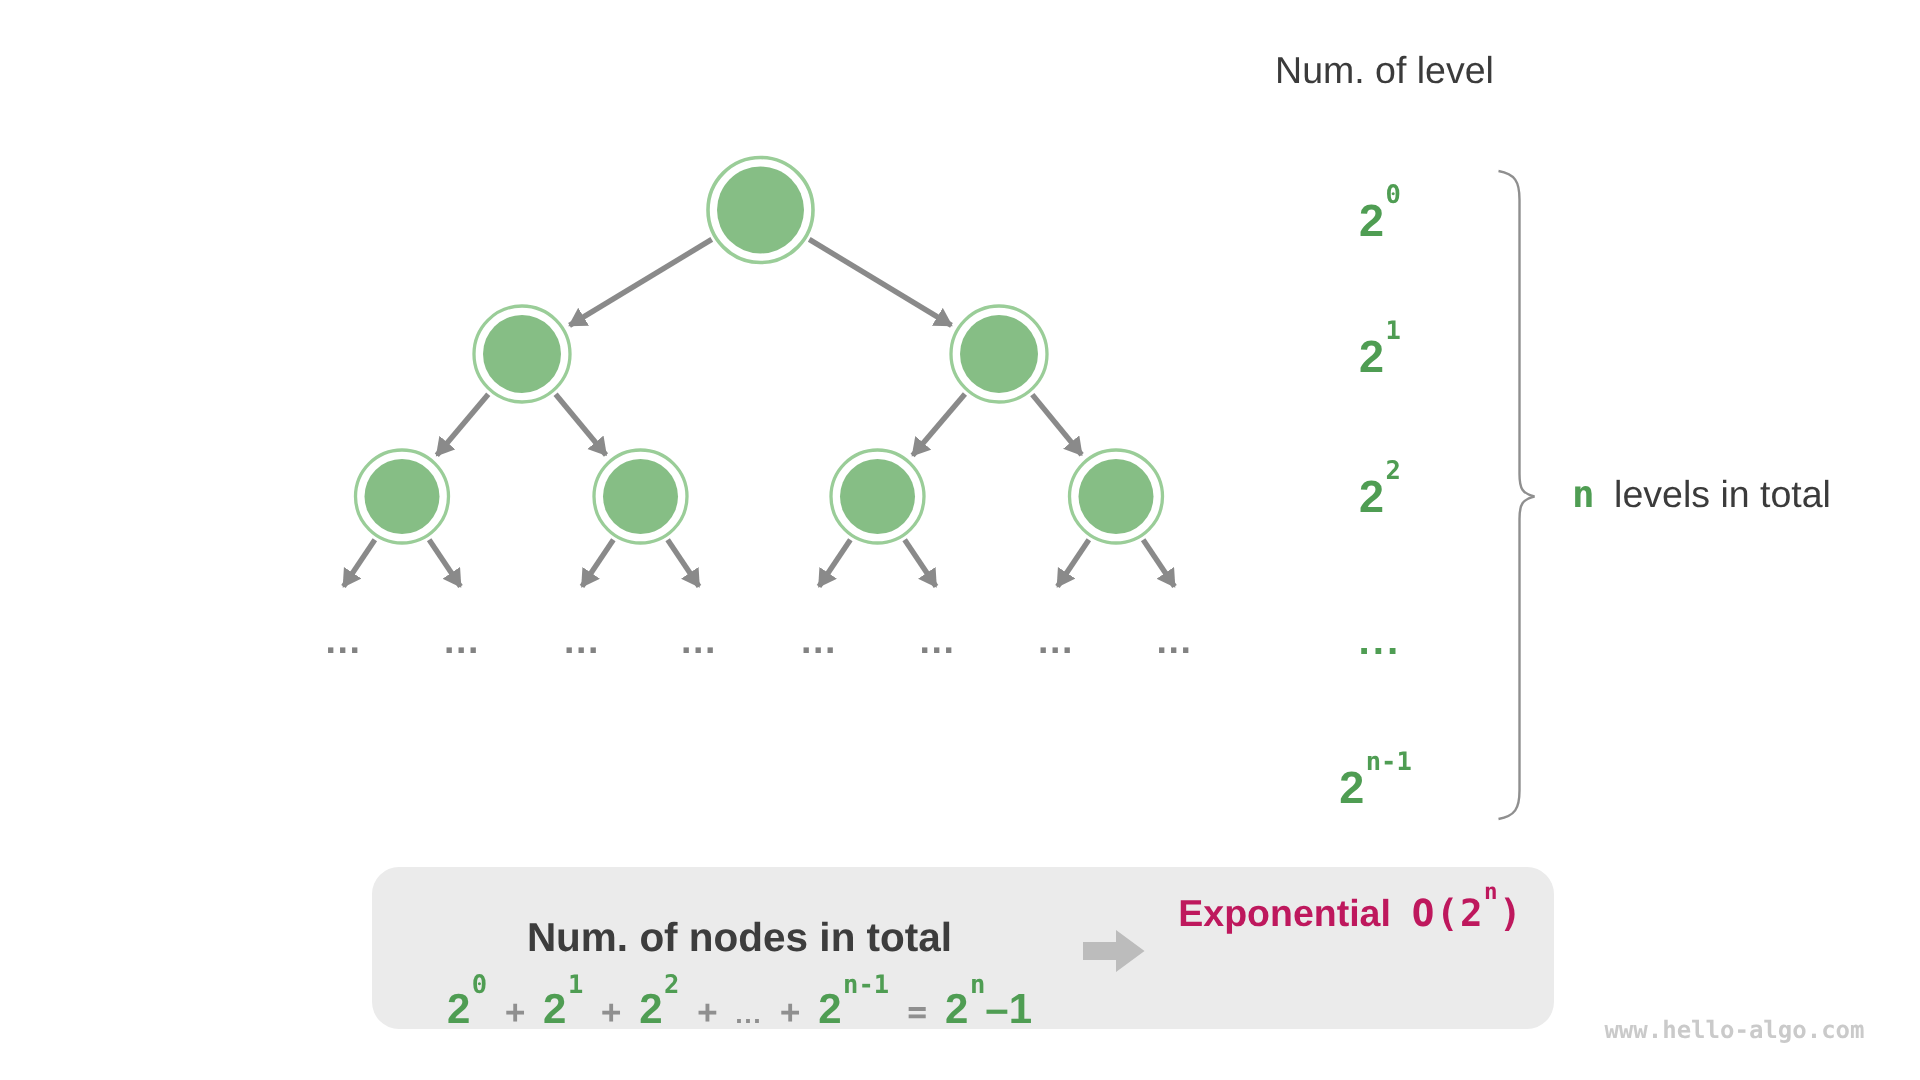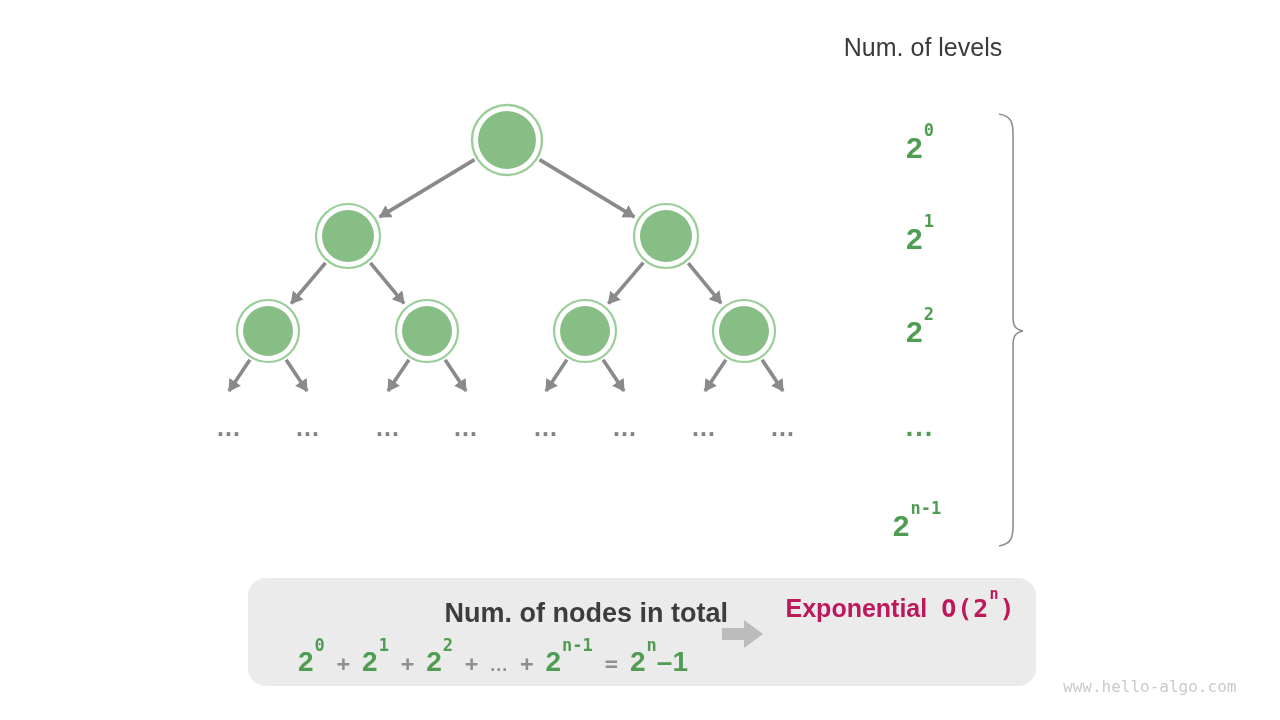--- a/index.html
+++ b/index.html
@@ -38,21 +38,21 @@
   .brace-label .n-green{
     color:#4f9d53;font-weight:700;font-family:"DejaVu Sans Mono",monospace;
     font-size:25px;margin-right:13px;
   }
 
   
   .sbox{
     position:absolute;left:248px;top:578px;width:788px;height:108px;
     background:#ebebeb;border-radius:18px;
   }
-  .sbox .col-left{position:absolute;left:10px;top:4px;width:470px;text-align:right;}
+  .sbox .col-left{position:absolute;left:10px;top:16px;width:470px;text-align:center;}
   .sbox .col-right{position:absolute;left:520px;top:0;width:265px;text-align:center;}
   .sbox .stitle{margin-top:14px;font-size:27px;line-height:34px;font-weight:700;color:#3d3d3d;white-space:nowrap;}
   .formula{
     margin-top:5px;display:flex;justify-content:center;align-items:baseline;gap:12px;
     font-weight:700;font-size:28px;line-height:40px;white-space:nowrap;
   }
   .formula .term{color:#4f9d53;}
   .formula .term sup{
     font-family:"DejaVu Sans Mono",monospace;font-size:17px;position:relative;top:-10px;margin-left:1px;
   }
@@ -61,22 +61,22 @@
   }
   .formula .fdots{color:#8f8f8f;font-size:18px;letter-spacing:1px;font-weight:700;}
   .result{
     margin-top:7px;font-size:25px;line-height:36px;font-weight:700;color:#be185d;white-space:nowrap;
   }
   .result .bigO{font-family:"DejaVu Sans Mono",monospace;margin-left:14px;letter-spacing:1px;}
   .result .bigO sup{font-size:15px;position:relative;top:-9px;}
   .block-arrow{position:absolute;left:474px;top:40px;}
 
   .watermark{
-    position:absolute;left:1063px;top:677px;width:180px;
-    font-family:"DejaVu Sans Mono",monospace;font-size:16px;color:#cacaca;white-space:nowrap;
+    position:absolute;left:1063px;top:677px;width:180px;text-align:right;
+    font-family:"DejaVu Sans Mono",monospace;font-size:16px;color:#cacaca;white-space:nowrap;font-weight:bold;
   }
 </style>
 </head>
 <body>
 
 <div class="canvas">
 
   <svg class="tree-svg" width="1280" height="720" viewBox="0 0 1280 720">
     <defs>
       <marker id="ah" markerUnits="userSpaceOnUse" markerWidth="16" markerHeight="16" refX="11" refY="7" orient="auto">
@@ -140,37 +140,40 @@
   <div class="tdots" style="left:207px">...</div>
   <div class="tdots" style="left:286px">...</div>
   <div class="tdots" style="left:366px">...</div>
   <div class="tdots" style="left:444px">...</div>
   <div class="tdots" style="left:524px">...</div>
   <div class="tdots" style="left:603px">...</div>
   <div class="tdots" style="left:682px">...</div>
   <div class="tdots" style="left:761px">...</div>
 
   <div class="rp-header">
-    <div>Num. of levels</div>
+    <div>Num. of level</div>
   </div>
 
   <div class="lvl" style="top:124px">
     <span>2</span><sup>0</sup>
   </div>
   <div class="lvl" style="top:215px">
     <span>2</span><sup>1</sup>
   </div>
   <div class="lvl" style="top:308px">
     <span>2</span><sup>2</sup>
   </div>
   <div class="lvl greendots" style="top:410px">...</div>
   <div class="lvl wide" style="top:502px">
     <span>2</span><sup>n-1</sup>
   </div>
 
+  <div class="brace-label">
+    <span class="n-green">n</span><span>levels in total</span>
+  </div>
 
   <div class="sbox">
     <div class="col-left">
       <div class="stitle">Num. of nodes in total</div>
       <div class="formula">
         <span class="term"><span>2</span><sup>0</sup></span>
         <span class="op">+</span>
         <span class="term"><span>2</span><sup>1</sup></span>
         <span class="op">+</span>
         <span class="term"><span>2</span><sup>2</sup></span>

